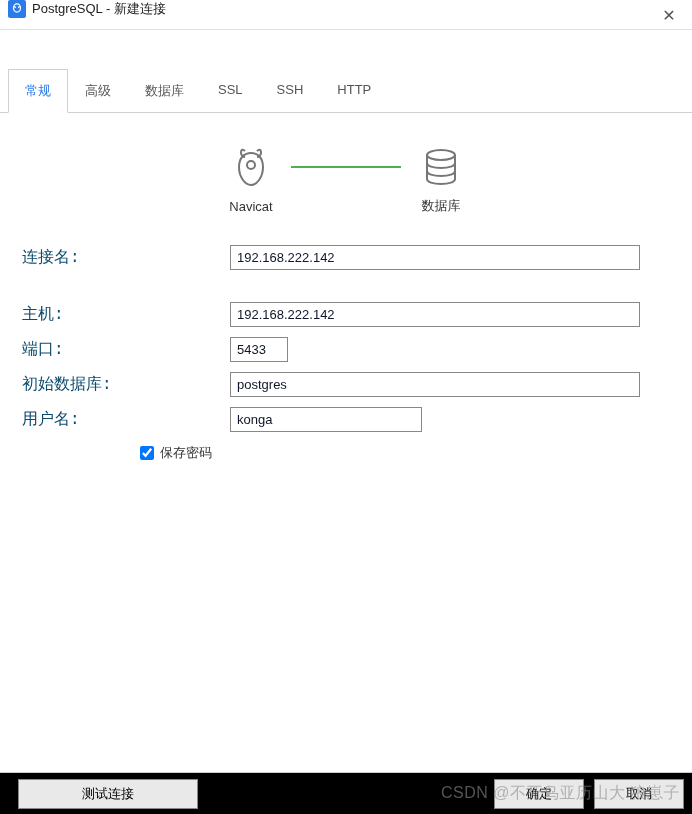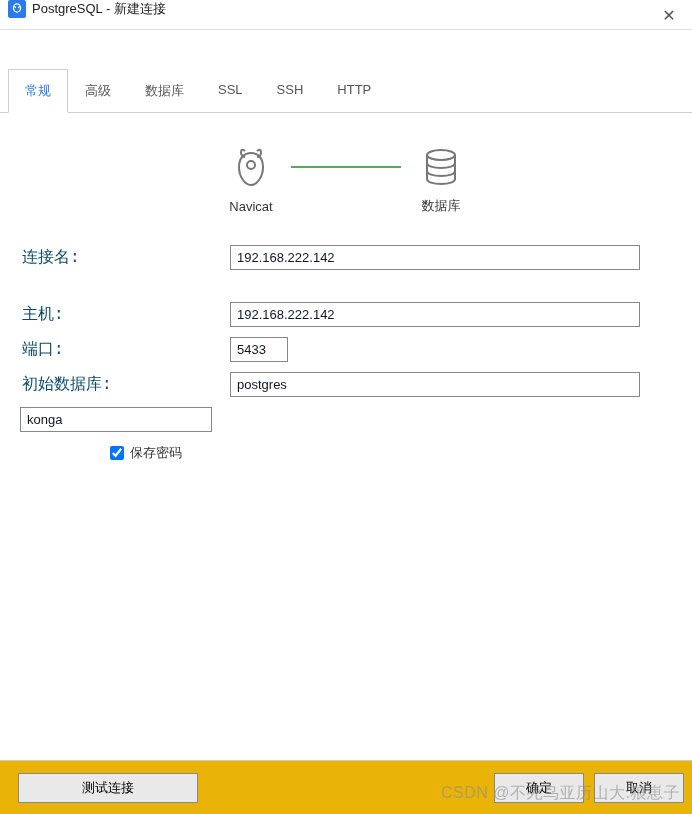--- a/index.html
+++ b/index.html
@@ -95,34 +95,34 @@
       font-family: inherit;
       color: #0f172a;
       background: #fff;
     }
     .input-wide { width: 410px; }
     .input-short { width: 58px; }
     .input-med { width: 192px; }
     .check-row {
       display: flex;
       align-items: center;
-      margin-left: 90px;
+      margin-left: 120px;
       margin-top: 12px;
       gap: 6px;
     }
     .check-row input { width: 14px; height: 14px; }
     .footer {
       position: absolute;
       bottom: 0; left: 0; right: 0;
-      height: 54px;
+      height: 42px;
       border-top: 1px solid #ccc;
       display: flex;
       align-items: center;
       padding: 0 8px;
-      background: #eab308;
+      background: #000000;
     }
     .btn {
       border: 1px solid #888;
       background: #e9e9e9;
       padding: 5px 0;
       font-size: 13px;
       font-family: inherit;
       cursor: pointer;
       width: 90px;
       text-align: center;
@@ -205,20 +205,21 @@
     <div class="form-label">端口:</div>
     <input class="form-input input-short" value="5433" style="">
   </div>
 
   <div class="form-row">
     <div class="form-label">初始数据库:</div>
     <input class="form-input input-wide" value="postgres" style="">
   </div>
 
   <div class="form-row">
+    <div class="form-label">用户名:</div>
     <input class="form-input input-med" value="konga" style="">
   </div>
 
 
   <div class="check-row">
     <input type="checkbox" checked="" style="">
     <span>保存密码</span>
   </div>
 
 </div>

